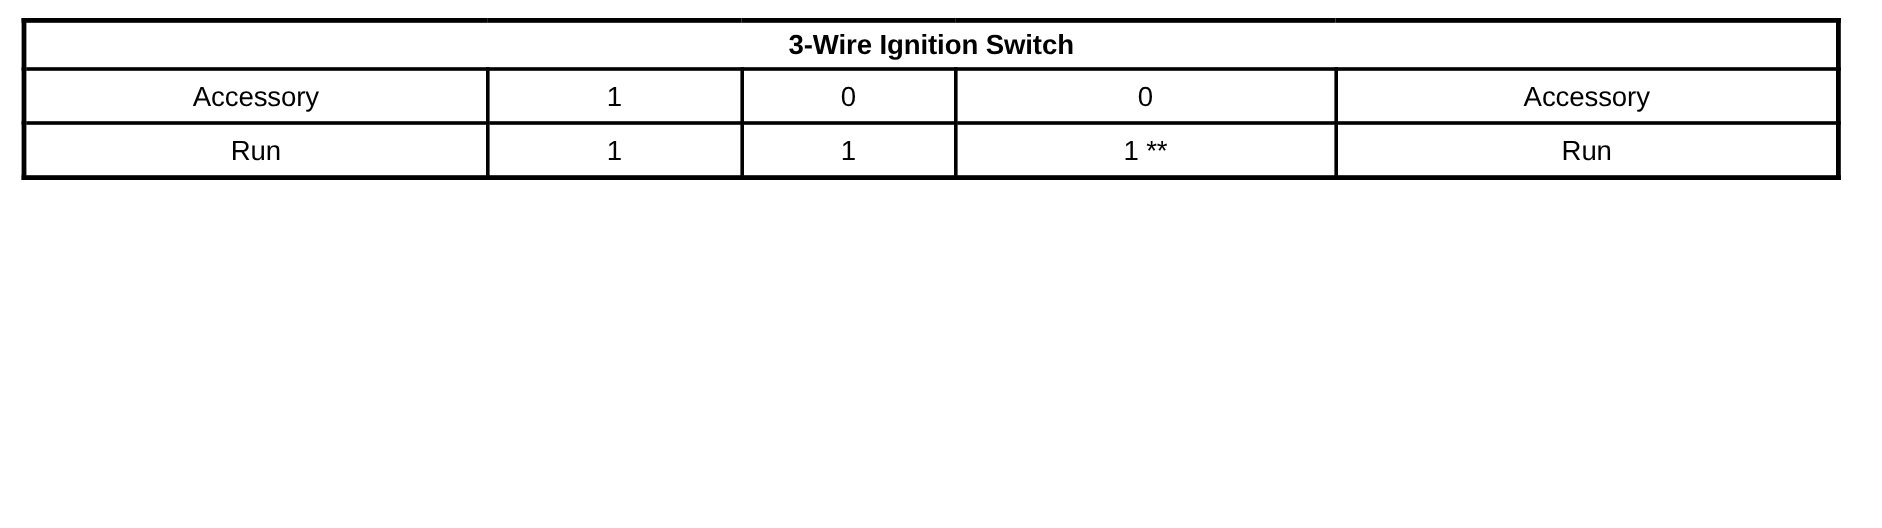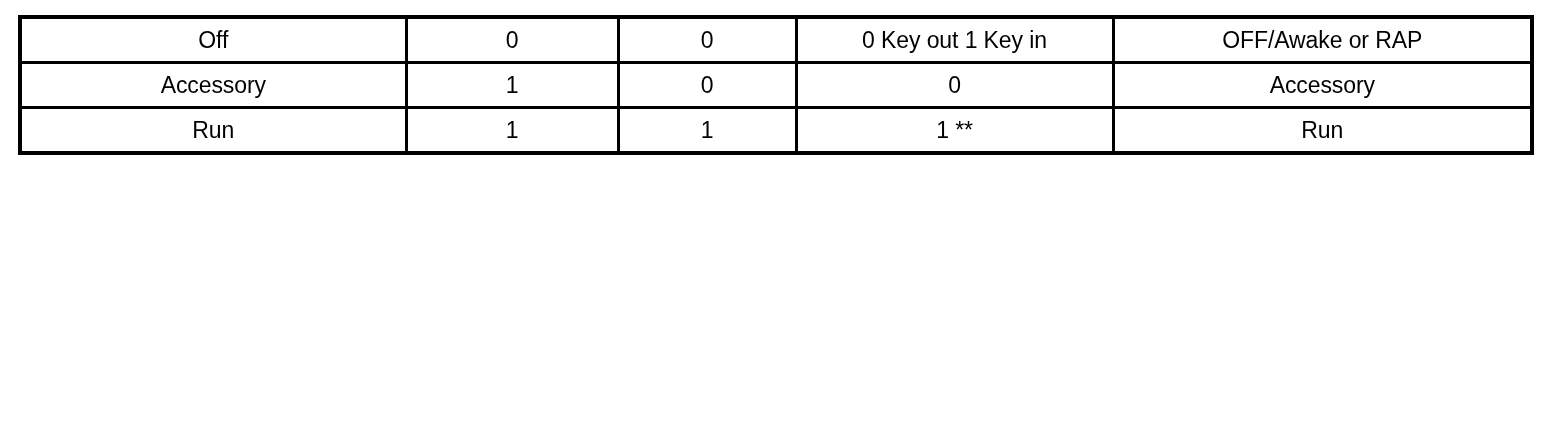--- a/index.html
+++ b/index.html
@@ -107,30 +107,26 @@
     <colgroup>
       <col style="width:386px">
       <col style="width:212px">
       <col style="width:178px">
       <col style="width:317px">
       <col style="width:419px">
     </colgroup>
 
     <tbody>
 
+      <tr>
+        <td class="title-cell" colspan="5">3-Wire Ignition Switch</td>
+      </tr>
 
 
 
-      <tr>
-        <td class="data-cell edge-l">Off</td>
-        <td class="data-cell">0</td>
-        <td class="data-cell">0</td>
-        <td class="data-cell">0 Key out 1 Key in</td>
-        <td class="data-cell edge-r">OFF/Awake or RAP</td>
-      </tr>
 
 
       <tr>
         <td class="data-cell edge-l">Accessory</td>
         <td class="data-cell">1</td>
         <td class="data-cell">0</td>
         <td class="data-cell">0</td>
         <td class="data-cell edge-r">Accessory</td>
       </tr>
 

